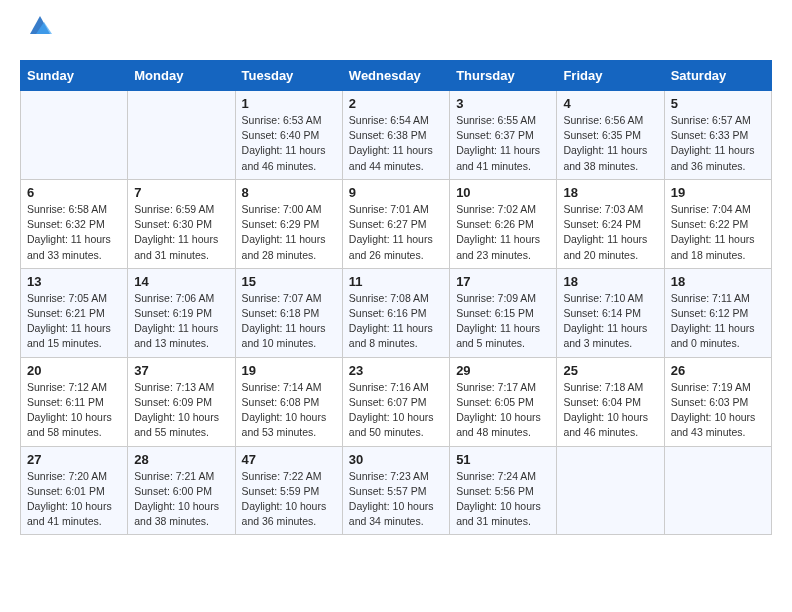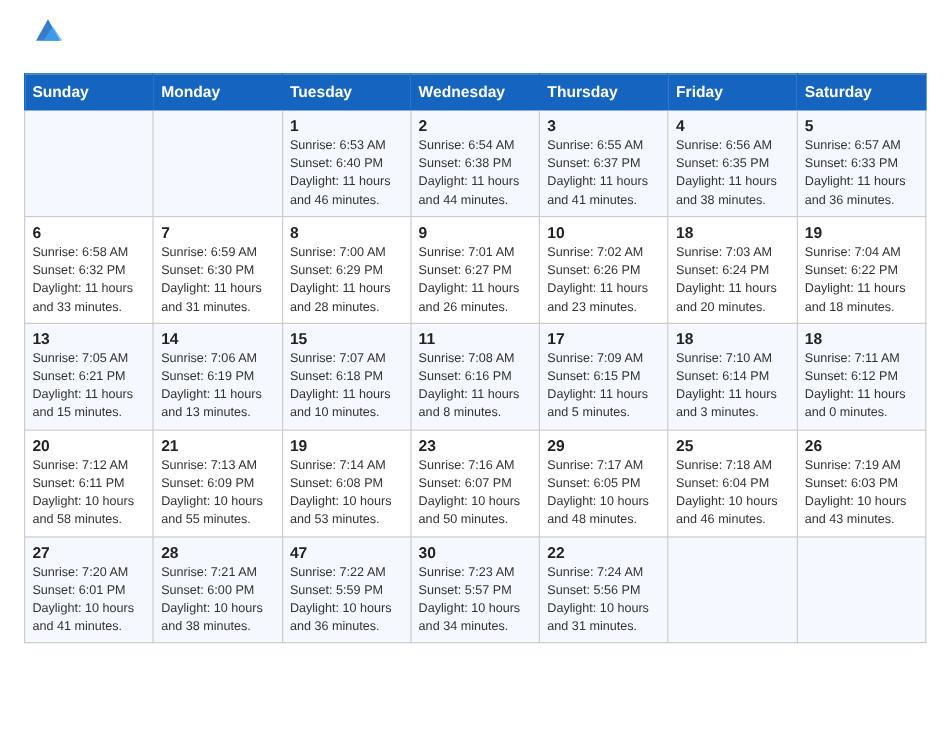--- a/index.html
+++ b/index.html
@@ -211,21 +211,21 @@
             <div class="day-number">18</div>
             <div class="day-info">Sunrise: 7:11 AM<br>Sunset: 6:12 PM<br>Daylight: 11 hours and 0 minutes.</div>
           </td>
         </tr>
         <tr>
           <td>
             <div class="day-number">20</div>
             <div class="day-info">Sunrise: 7:12 AM<br>Sunset: 6:11 PM<br>Daylight: 10 hours and 58 minutes.</div>
           </td>
           <td>
-            <div class="day-number">21</div>
+            <div class="day-number">37</div>
             <div class="day-info">Sunrise: 7:13 AM<br>Sunset: 6:09 PM<br>Daylight: 10 hours and 55 minutes.</div>
           </td>
           <td>
             <div class="day-number">19</div>
             <div class="day-info">Sunrise: 7:14 AM<br>Sunset: 6:08 PM<br>Daylight: 10 hours and 53 minutes.</div>
           </td>
           <td>
             <div class="day-number">23</div>
             <div class="day-info">Sunrise: 7:16 AM<br>Sunset: 6:07 PM<br>Daylight: 10 hours and 50 minutes.</div>
           </td>
@@ -253,21 +253,21 @@
           </td>
           <td>
             <div class="day-number">47</div>
             <div class="day-info">Sunrise: 7:22 AM<br>Sunset: 5:59 PM<br>Daylight: 10 hours and 36 minutes.</div>
           </td>
           <td>
             <div class="day-number">30</div>
             <div class="day-info">Sunrise: 7:23 AM<br>Sunset: 5:57 PM<br>Daylight: 10 hours and 34 minutes.</div>
           </td>
           <td>
-            <div class="day-number">22</div>
+            <div class="day-number">51</div>
             <div class="day-info">Sunrise: 7:24 AM<br>Sunset: 5:56 PM<br>Daylight: 10 hours and 31 minutes.</div>
           </td>
           <td class="empty-cell"></td>
           <td class="empty-cell"></td>
         </tr>
       </tbody>
   </table>
 </div>
 
 </body></html>

